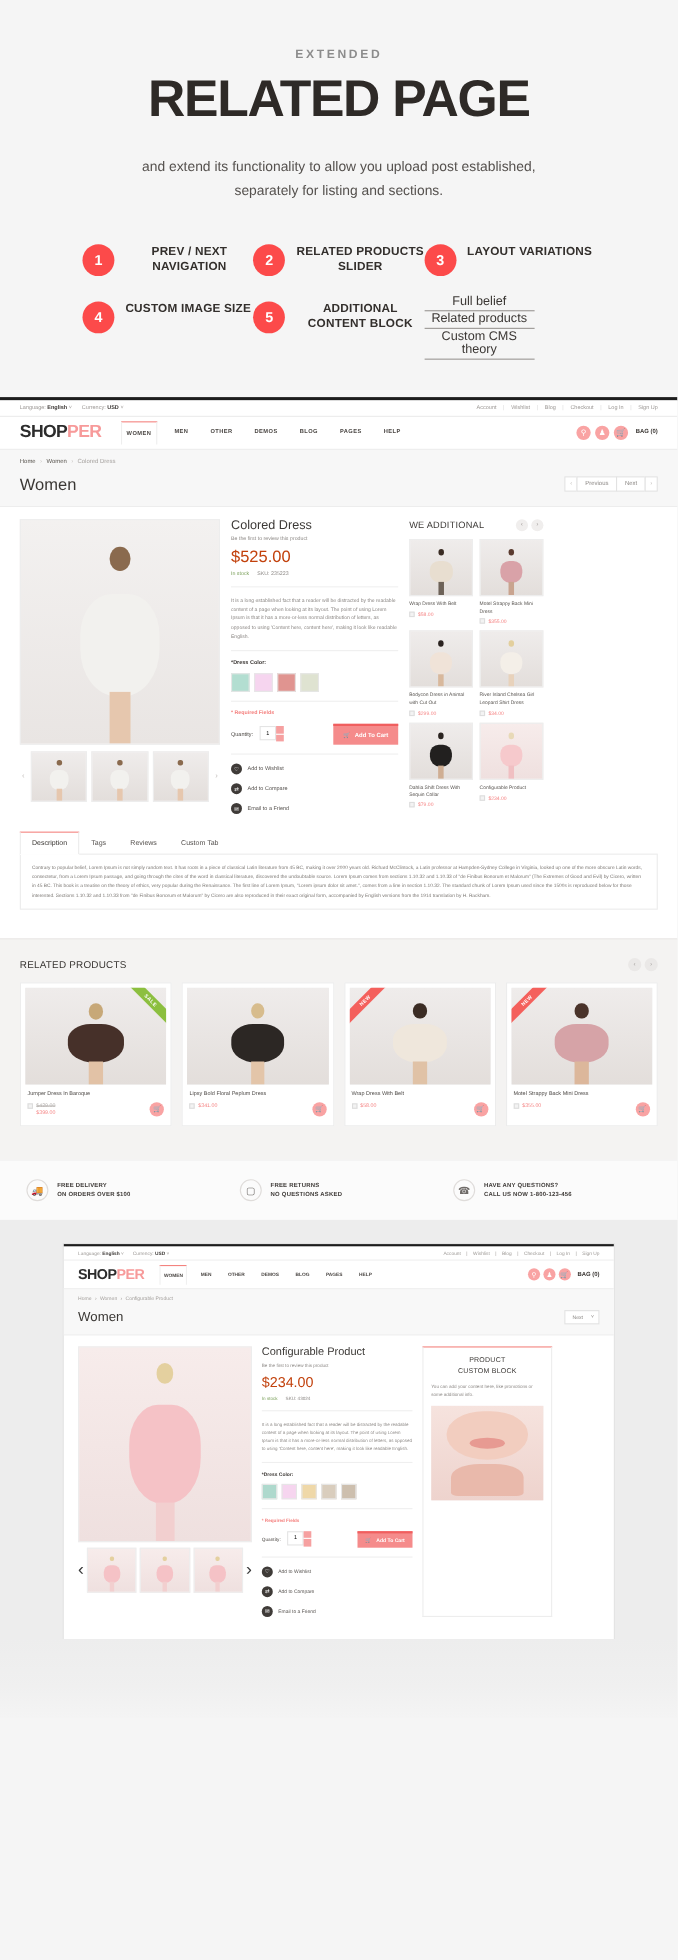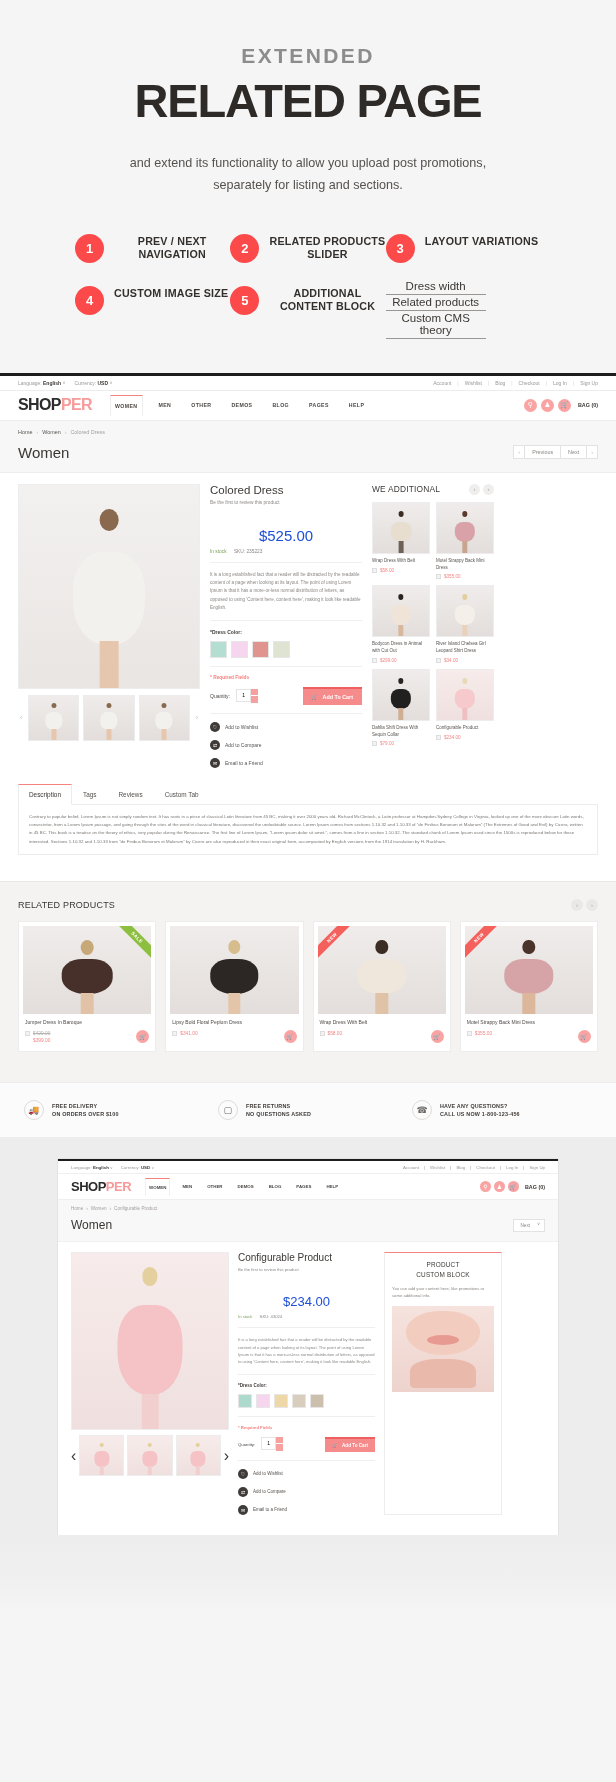--- a/index.html
+++ b/index.html
@@ -8,21 +8,21 @@
     font-family: "Liberation Sans", sans-serif;
     background: #f5f5f5;
     color: #3a3a3a;
     -webkit-font-smoothing: antialiased;
   }
   .page { width: 616px; position: relative; background: #f5f5f5; overflow: hidden; }
 
   
   .promo { padding: 44px 0 0; text-align: center; background: #f5f5f5; }
   .promo-kicker {
-    font-size: 21px; letter-spacing: 2.4px; font-weight: bold;
+    font-size: 11px; letter-spacing: 2.4px; font-weight: bold;
     color: #8c8c8c; text-transform: uppercase;
   }
   .promo-title {
     font-size: 47px; line-height: 1.02; font-weight: bold; letter-spacing: -1.2px;
     color: #2e2a27; margin-top: 9px;
   }
   .promo-sub {
     margin: 27px auto 0; width: 420px;
     font-size: 12.6px; line-height: 1.78; color: #55514e;
   }
@@ -97,21 +97,21 @@
   .main-img {
     height: 205px; border: 1px solid #ededed; background: #f3f1f0; overflow: hidden; position: relative;
   }
   .thumbs { display: flex; align-items: center; margin-top: 6px; gap: 4px; }
   .thumbs .tnav { font-size: 7px; color: #c3bfbc; padding: 0 2px; }
   .th { flex: 1; height: 46px; border: 1px solid #ededed; background: #f3f1f0; overflow: hidden; position: relative; }
 
   .pinfo { width: 152px; }
   .pname { font-size: 11.5px; color: #3c3936; }
   .preview-link { font-size: 4.8px; color: #8d8986; margin-top: 4px; }
-  .price { font-size: 15px; color: #1d4ed8; margin-top: 22px; font-weight: normal; text-align: center; }
+  .price { font-size: 15px; color: #c2410c; margin-top: 5px; font-weight: normal; }
   .stock { font-size: 4.8px; margin-top: 5px; color: #7ba05b; }
   .stock .sku { color: #8b8784; margin-left: 6px; }
   .hr { border-top: 1px solid #efefef; margin: 8px 0; }
   .pdesc { font-size: 4.6px; line-height: 1.8; color: #8d8986; }
   .lbl { font-size: 5px; font-weight: bold; color: #3d3936; margin-top: 2px; }
   .swatches { display: flex; gap: 4px; margin-top: 6px; }
   .sw { width: 17px; height: 17px; border: 1px solid #e6e6e6; }
   .req { font-size: 4.8px; color: #f4817f; font-weight: bold; }
   .qtyrow { display: flex; align-items: center; gap: 6px; margin-top: 7px; }
   .qtyrow .qlbl { font-size: 5px; color: #4d4945; }
@@ -219,21 +219,21 @@
 </style>
 </head>
 <body>
 
 <div class="page">
 
   <section class="promo">
     <div class="promo-kicker">EXTENDED</div>
     <h1 class="promo-title">RELATED PAGE</h1>
     <div class="promo-sub">
-      <div>and extend its functionality to allow you upload post promotions,</div>
+      <div>and extend its functionality to allow you upload post established,</div>
       <div>separately for listing and sections.</div>
     </div>
 
     <div class="features">
       <div class="feat">
         <div class="feat-num">1</div>
         <div class="feat-label">PREV / NEXT NAVIGATION</div>
       </div>
       <div class="feat">
         <div class="feat-num">2</div>
@@ -246,21 +246,21 @@
 
       <div class="feat">
         <div class="feat-num">4</div>
         <div class="feat-label">CUSTOM IMAGE SIZE</div>
       </div>
       <div class="feat">
         <div class="feat-num">5</div>
         <div class="feat-label">ADDITIONAL CONTENT BLOCK</div>
       </div>
       <div class="layout-links">
-        <a href="#">Dress width</a>
+        <a href="#">Full belief</a>
         <a href="#">Related products</a>
         <a href="#">Custom CMS theory</a>
       </div>
     </div>
   </section>
 
   <section class="mock">
 
     <div class="topbar">
       <div class="tl">

